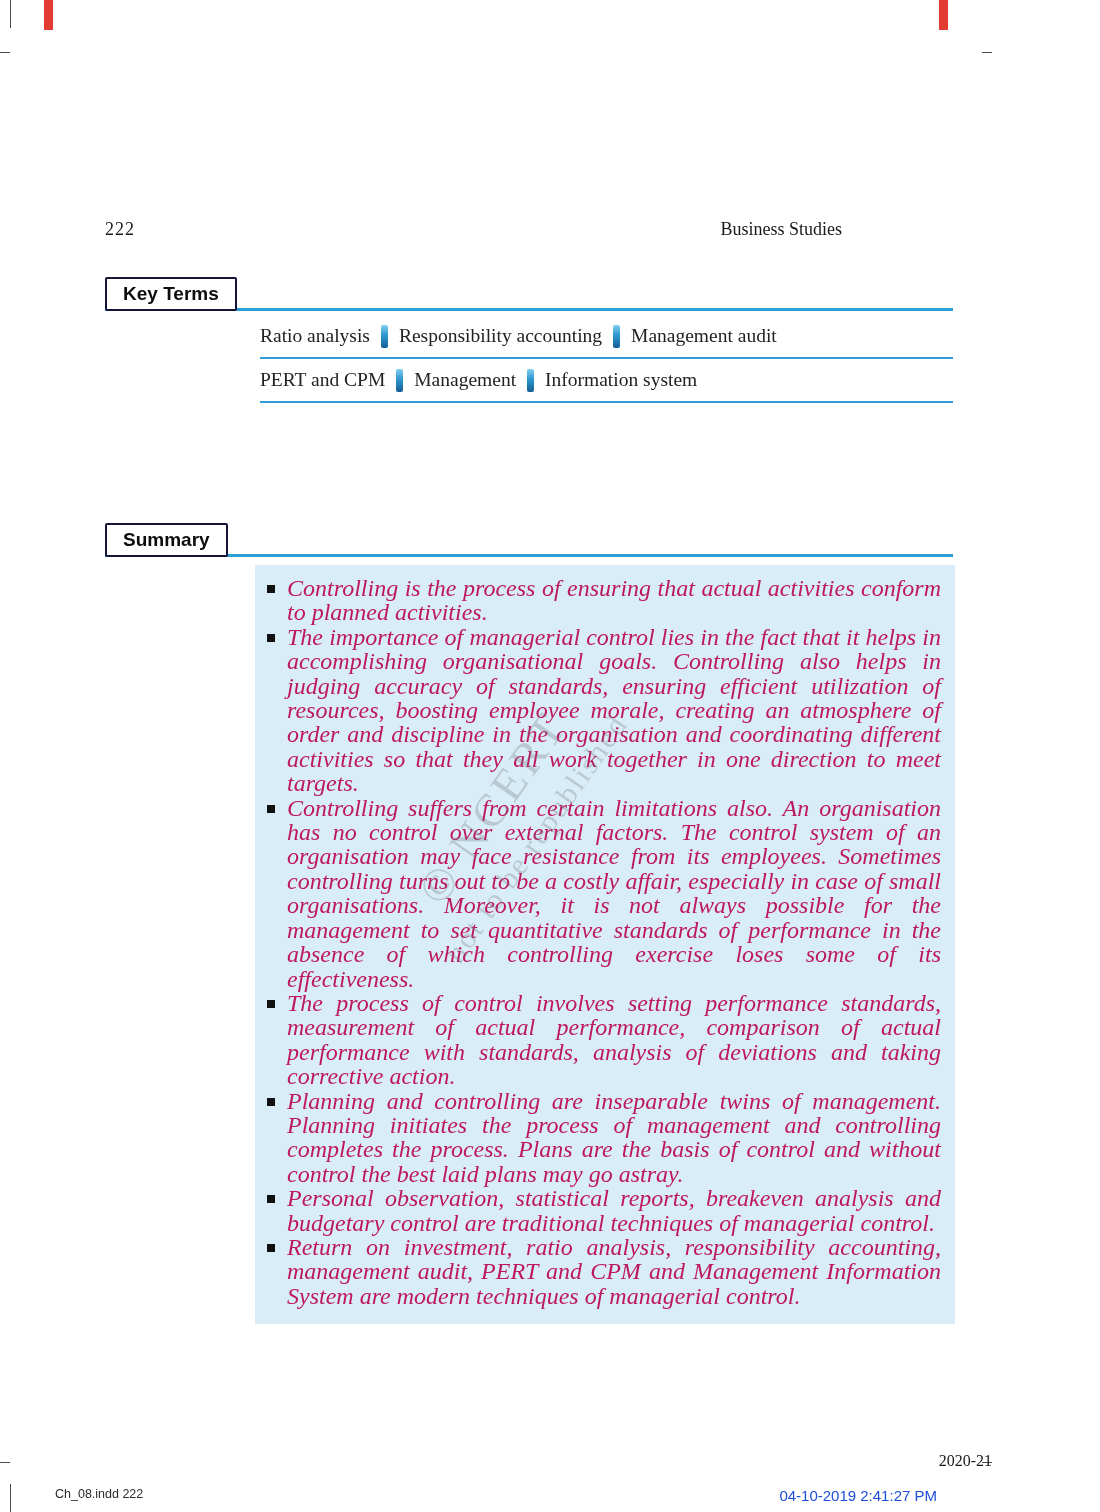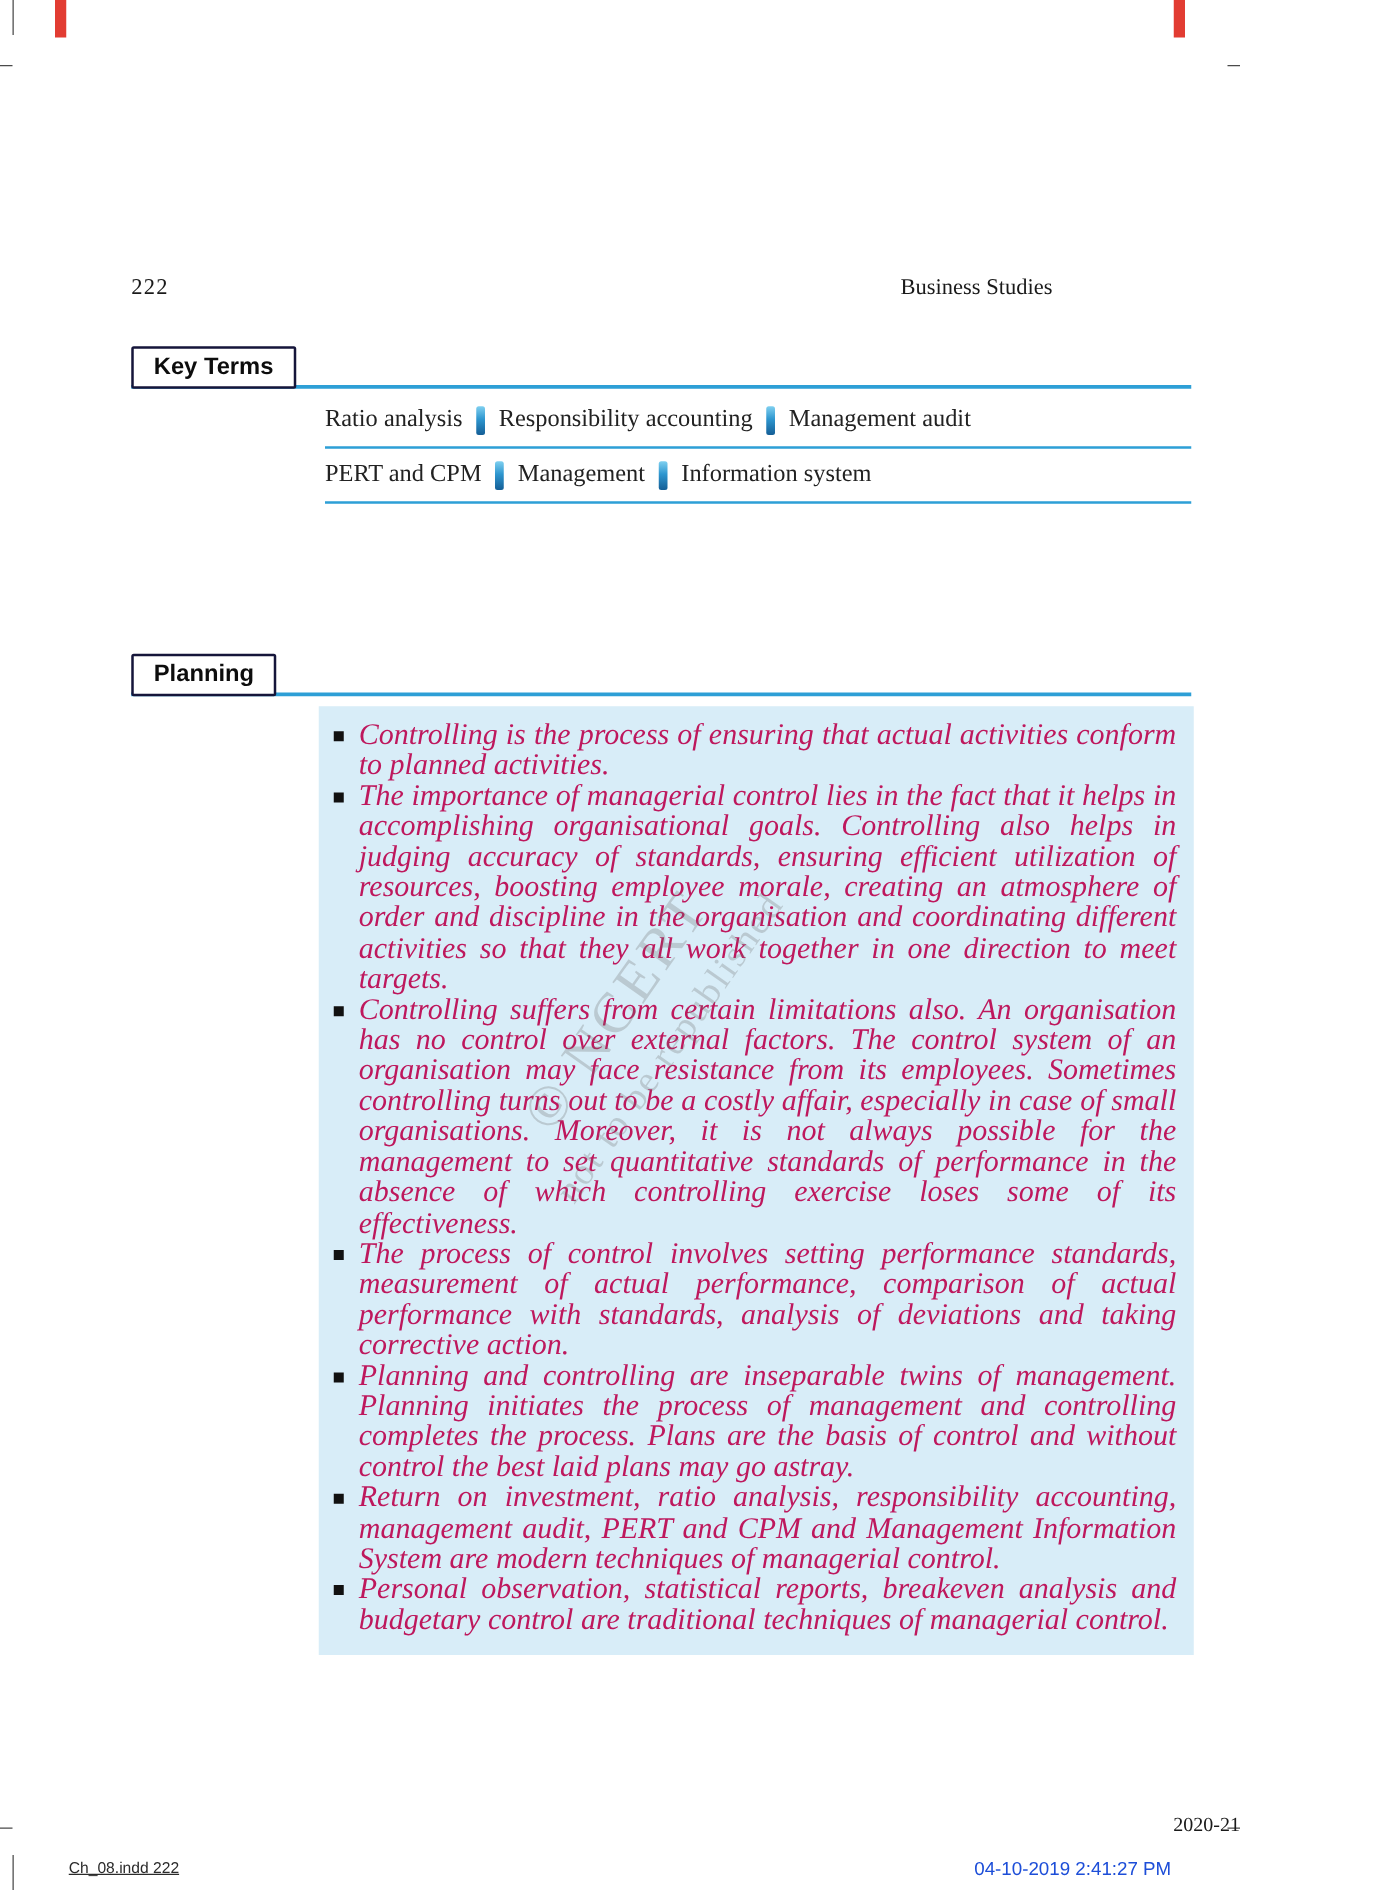--- a/index.html
+++ b/index.html
@@ -135,21 +135,21 @@
   .wm-line2 { font-size:30px; letter-spacing:2px; margin-top:10px; }
 
   
   .footer-center {
     position:absolute; left:0; width:100%; top:1452px;
     text-align:right; font-size:16px;
   }
   .footer-left {
     position:absolute; left:55px; top:1487px;
     font-family:"Liberation Sans", sans-serif;
-    font-size:12.5px; color:#2b2b2b;text-decoration:underline;
+    font-size:12.5px; color:#2b2b2b;
   }
   .footer-right {
     position:absolute; right:55px; top:1487px;
     font-family:"Liberation Sans", sans-serif;
     font-size:15px; color:#1d4ed8;
   }
 </style>
 </head>
 <body>
 
@@ -185,21 +185,21 @@
     <div class="kt-row">
       <span>PERT and CPM</span>
       <span class="kt-sep"></span>
       <span>Management</span>
       <span class="kt-sep"></span>
       <span>Information system</span>
     </div>
   </div>
 
   <div class="label-box summary">
-    <span>Planning</span>
+    <span>Summary</span>
   </div>
   <div class="rule summary"></div>
 
   <div class="summary-box">
     <div class="summary-item">
       <span class="bullet"></span>
       <div class="summary-text">Controlling is the process of ensuring that actual activities conform to planned activities.</div>
     </div>
     <div class="summary-item">
       <span class="bullet"></span>
@@ -212,25 +212,25 @@
     <div class="summary-item">
       <span class="bullet"></span>
       <div class="summary-text">The process of control involves setting performance standards, measurement of actual performance, comparison of actual performance with standards, analysis of deviations and taking corrective action.</div>
     </div>
     <div class="summary-item">
       <span class="bullet"></span>
       <div class="summary-text">Planning and controlling are inseparable twins of management. Planning initiates the process of management and controlling completes the process. Plans are the basis of control and without control the best laid plans may go astray.</div>
     </div>
     <div class="summary-item">
       <span class="bullet"></span>
+      <div class="summary-text">Personal observation, statistical reports, breakeven analysis and budgetary control are traditional techniques of managerial control.</div>
+    </div>
+    <div class="summary-item">
+      <span class="bullet"></span>
       <div class="summary-text">Return on investment, ratio analysis, responsibility accounting, management audit, PERT and CPM and Management Information System are modern techniques of managerial control.</div>
-    </div>
-    <div class="summary-item">
-      <span class="bullet"></span>
-      <div class="summary-text">Personal observation, statistical reports, breakeven analysis and budgetary control are traditional techniques of managerial control.</div>
     </div>
   </div>
 
   <div class="watermark">
     <div class="wm-line1">© NCERT</div>
     <div class="wm-line2">not to be republished</div>
   </div>
 
   <div class="footer-center">2020-21</div>
   <div class="footer-left">Ch_08.indd   222</div>

